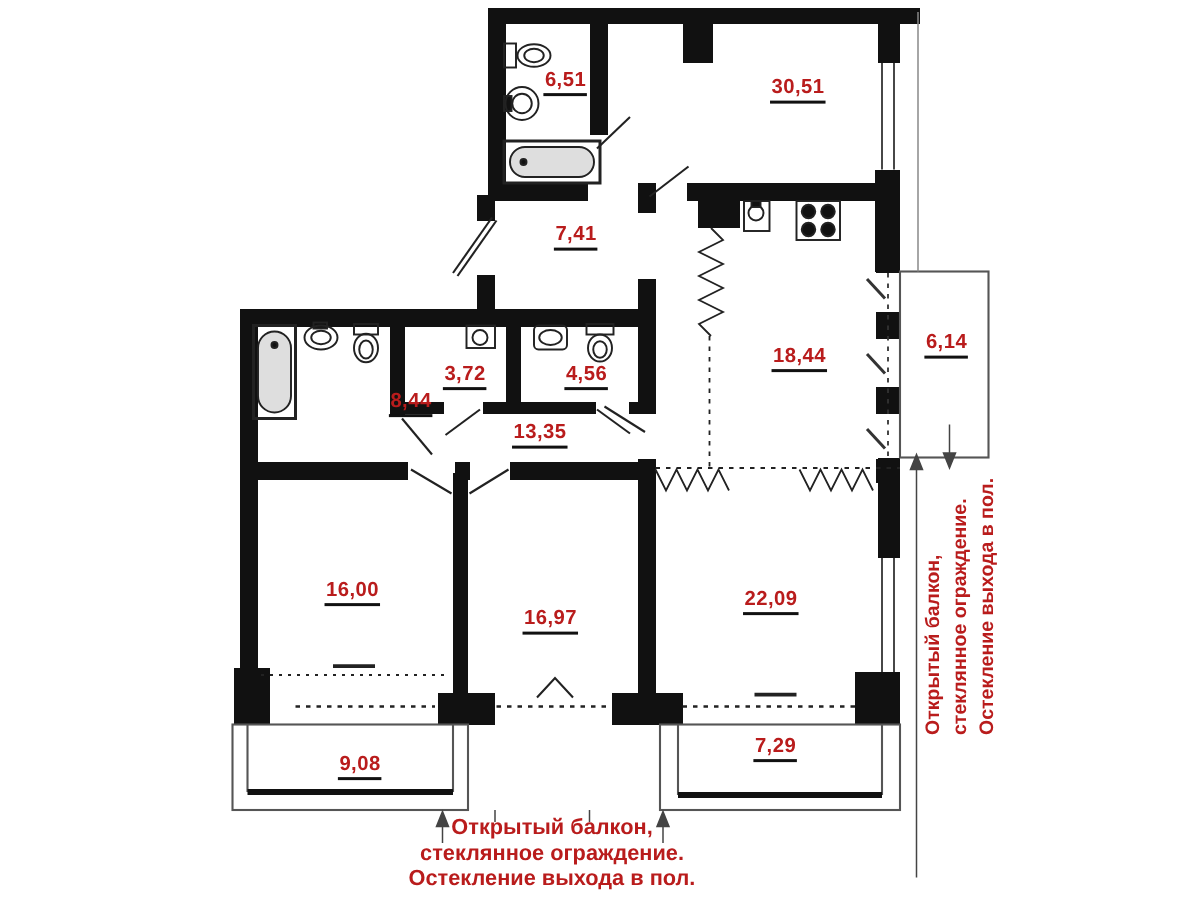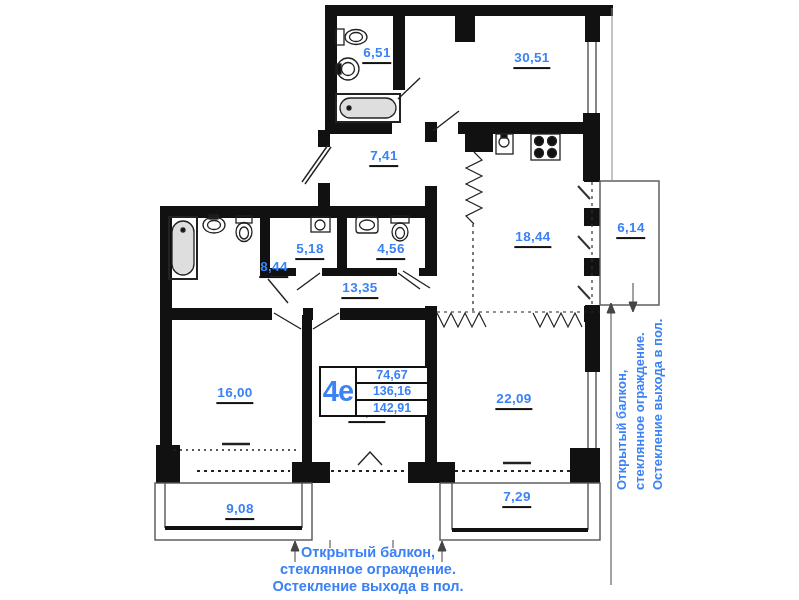--- a/index.html
+++ b/index.html
@@ -1,17 +1,17 @@
 <!DOCTYPE html>
 <html><head>
 <meta charset="utf-8">
 <style>
   html,body{margin:0;padding:0;background:#fff;}
   .plan{position:relative;width:799px;height:600px;background:#fff;overflow:hidden;
-        font-family:"Liberation Sans", sans-serif;color:#3b82f6;}
+        font-family:"Liberation Sans", sans-serif;color:#b91c1c;}
   .plan svg{position:absolute;left:0;top:0;}
   .lbl{position:absolute;transform:translate(-50%,-50%);font-size:13.5px;font-weight:bold;
        border-bottom:2px solid #111;padding:0 1px 1px 1px;white-space:nowrap;letter-spacing:.3px;
        background:transparent;line-height:1.1;}
   .apt-box{position:absolute;left:319px;top:366px;width:110px;height:51px;border:2px solid #111;
            display:flex;background:#fff;box-sizing:border-box;}
   .apt-type{width:34px;border-right:2px solid #111;display:flex;align-items:center;justify-content:center;
             font-size:29px;font-weight:bold;letter-spacing:-1px;}
   .apt-areas{flex:1;display:flex;flex-direction:column;}
   .apt-areas div{flex:1;display:flex;align-items:center;justify-content:center;
@@ -196,37 +196,29 @@
     </g>
   </g>
 </svg>
 
 <div class="lbl" style="left:377px;top:55px;">6,51</div>
 <div class="lbl" style="left:532px;top:60px;">30,51</div>
 <div class="lbl" style="left:384px;top:158px;">7,41</div>
 <div class="lbl" style="left:533px;top:239px;">18,44</div>
 <div class="lbl" style="left:631px;top:230px;">6,14</div>
 <div class="lbl" style="left:228px;top:269px;margin-left:46px;">8,44</div>
-<div class="lbl" style="left:310px;top:251px;">5,18</div>
+<div class="lbl" style="left:310px;top:251px;">3,72</div>
 <div class="lbl" style="left:391px;top:251px;">4,56</div>
 <div class="lbl" style="left:360px;top:290px;">13,35</div>
 <div class="lbl" style="left:235px;top:395px;">16,00</div>
 <div class="lbl" style="left:367px;top:414px;">16,97</div>
 <div class="lbl" style="left:514px;top:401px;">22,09</div>
 <div class="lbl" style="left:240px;top:511px;">9,08</div>
 <div class="lbl" style="left:517px;top:499px;">7,29</div>
 
-<div class="apt-box">
-  <div class="apt-type">4е</div>
-  <div class="apt-areas">
-    <div>74,67</div>
-    <div>136,16</div>
-    <div>142,91</div>
-  </div>
-</div>
 
 <div class="note-bottom">
   <div>Открытый балкон,</div>
   <div>стеклянное ограждение.</div>
   <div>Остекление выхода в пол.</div>
 </div>
 
 <div class="vtxt" style="left:613px;">Открытый балкон,</div>
 <div class="vtxt" style="left:631px;">стеклянное ограждение.</div>
 <div class="vtxt" style="left:649px;">Остекление выхода в пол.</div>

